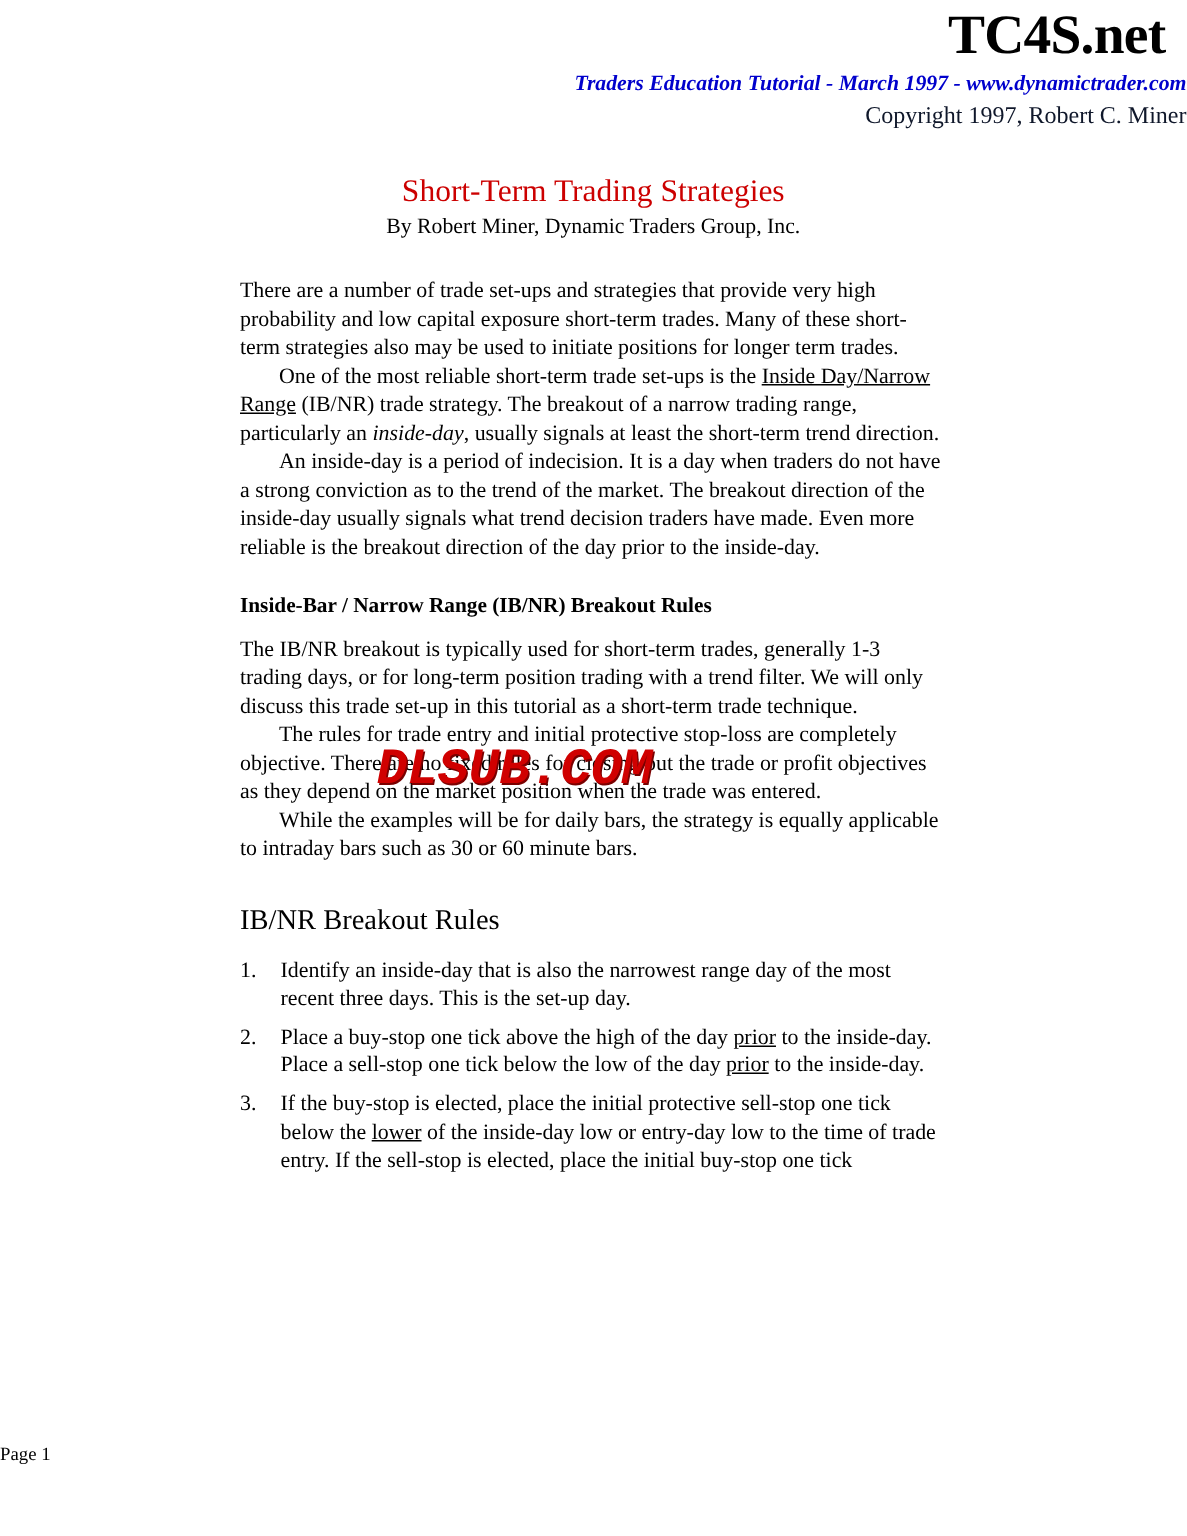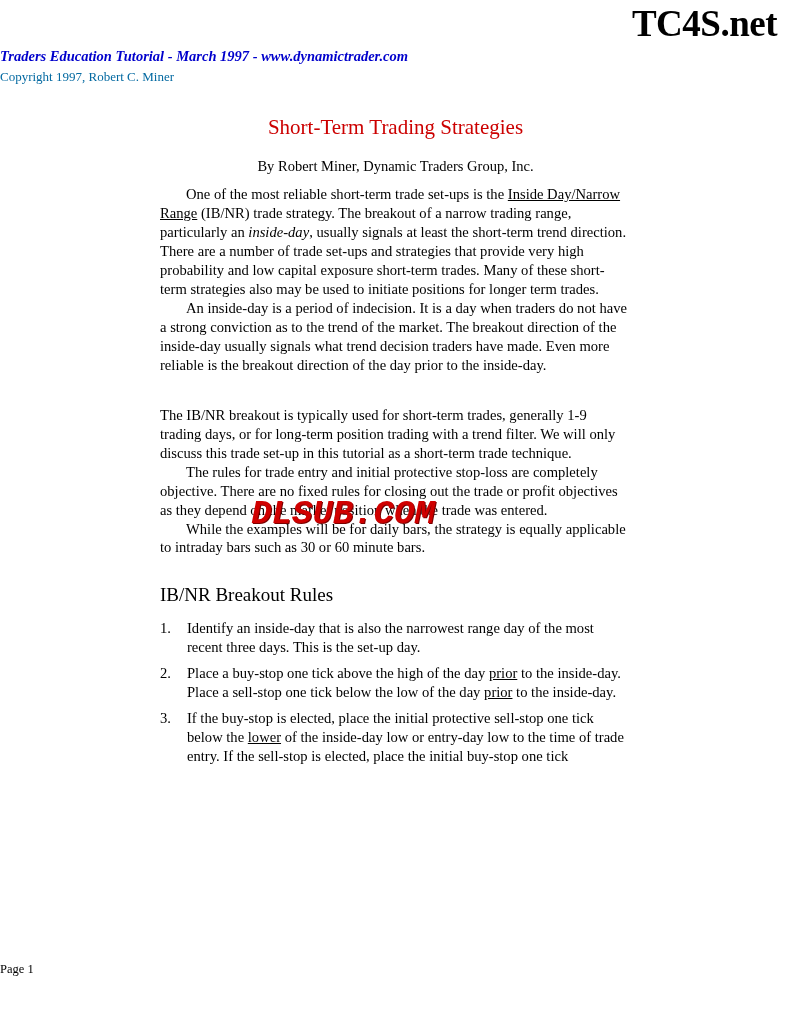--- a/index.html
+++ b/index.html
@@ -61,51 +61,51 @@
     white-space: nowrap;
     text-shadow: 1px 1px 0 #7a0000;
   }
 
   
   .doc-header {
     position: absolute;
     left: 0;
     top: 48px;
     width: 791px;
-    text-align: left;
+    text-align: right;
   }
   .hdr-line1 {
     font-family: "Liberation Serif", serif;
     font-weight: bold;
     font-style: italic;
     font-size: 14.5px;
     color: #0000cc;
   }
   .hdr-line2 {
     margin-top: 4px;
-    font-size: 13px;
-    color: #0369a1;
+    font-size: 16px;
+    color: #0f172a;
   }
 
   
   .title-block {
     position: absolute;
     left: 0;
     top: 115px;
     width: 791px;
     text-align: center;
   }
   .doc-title {
     font-family: "Liberation Serif", serif;
     font-weight: normal;
     font-size: 21px;
     color: #cc0000;
   }
   .doc-byline {
-    margin-top: 18px;
+    margin-top: 3px;
     font-size: 14.5px;
     color: #000000;
   }
 
   
   .body-col {
     position: absolute;
     left: 160px;
     top: 185px;
     width: 468px;
@@ -170,32 +170,33 @@
     <div class="hdr-line2">Copyright 1997, Robert C. Miner</div>
   </div>
 
   <div class="title-block">
     <div class="doc-title">Short-Term Trading Strategies</div>
     <div class="doc-byline">By Robert Miner, Dynamic Traders Group, Inc.</div>
   </div>
 
   <div class="body-col">
 
+    <p class="para">There are a number of trade set-ups and strategies that provide very high probability and low capital exposure short-term trades. Many of these short-term strategies also may be used to initiate positions for longer term trades.</p>
+
     <p class="para indent"><span>One of the most reliable short-term trade set-ups is the </span><span class="u">Inside Day/Narrow Range</span><span> (IB/NR) trade strategy. The breakout of a narrow trading range, particularly an </span><span class="i">inside-day</span><span>, usually signals at least the short-term trend direction.</span></p>
 
-    <p class="para">There are a number of trade set-ups and strategies that provide very high probability and low capital exposure short-term trades. Many of these short-term strategies also may be used to initiate positions for longer term trades.</p>
-
     <p class="para indent">An inside-day is a period of indecision. It is a day when traders do not have a strong conviction as to the trend of the market. The breakout direction of the inside-day usually signals what trend decision traders have made. Even more reliable is the breakout direction of the day prior to the inside-day.</p>
 
     <div class="gap-md"></div>
 
+    <div class="section-head">Inside-Bar / Narrow Range (IB/NR) Breakout Rules</div>
 
     <div class="gap-sm"></div>
 
-    <p class="para">The IB/NR breakout is typically used for short-term trades, generally 1-9 trading days, or for long-term position trading with a trend filter. We will only discuss this trade set-up in this tutorial as a short-term trade technique.</p>
+    <p class="para">The IB/NR breakout is typically used for short-term trades, generally 1-3 trading days, or for long-term position trading with a trend filter. We will only discuss this trade set-up in this tutorial as a short-term trade technique.</p>
 
     <p class="para indent">The rules for trade entry and initial protective stop-loss are completely objective. There are no fixed rules for closing out the trade or profit objectives as they depend on the market position when the trade was entered.</p>
 
     <p class="para indent">While the examples will be for daily bars, the strategy is equally applicable to intraday bars such as 30 or 60 minute bars.</p>
 
     <div class="gap-lg"></div>
 
     <div class="sub-head">IB/NR Breakout Rules</div>
 
     <div class="gap-sm"></div>

